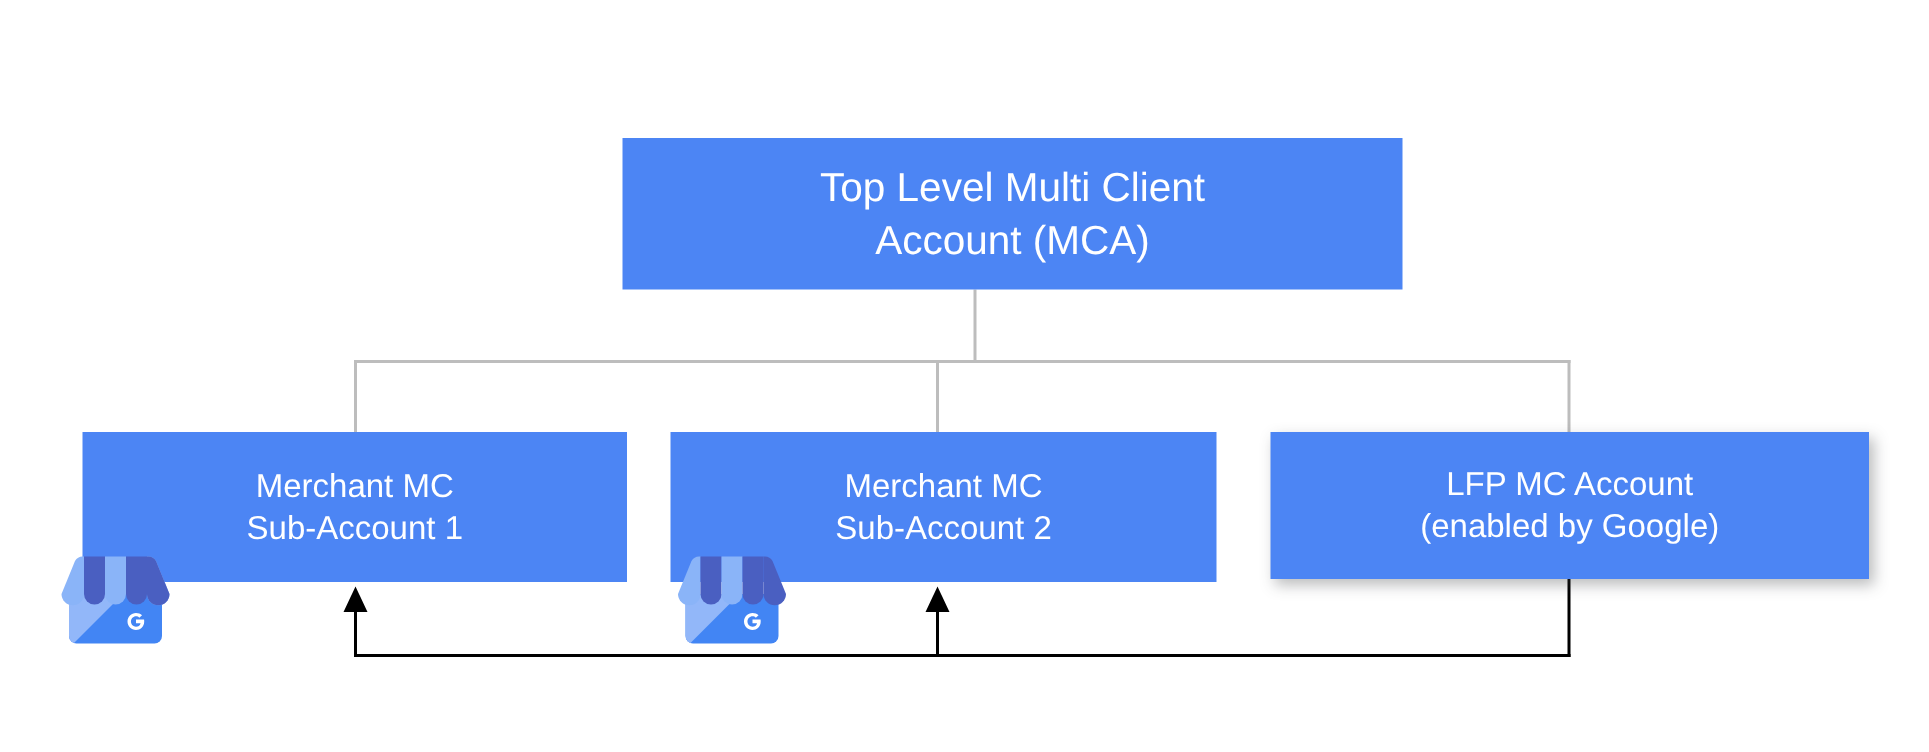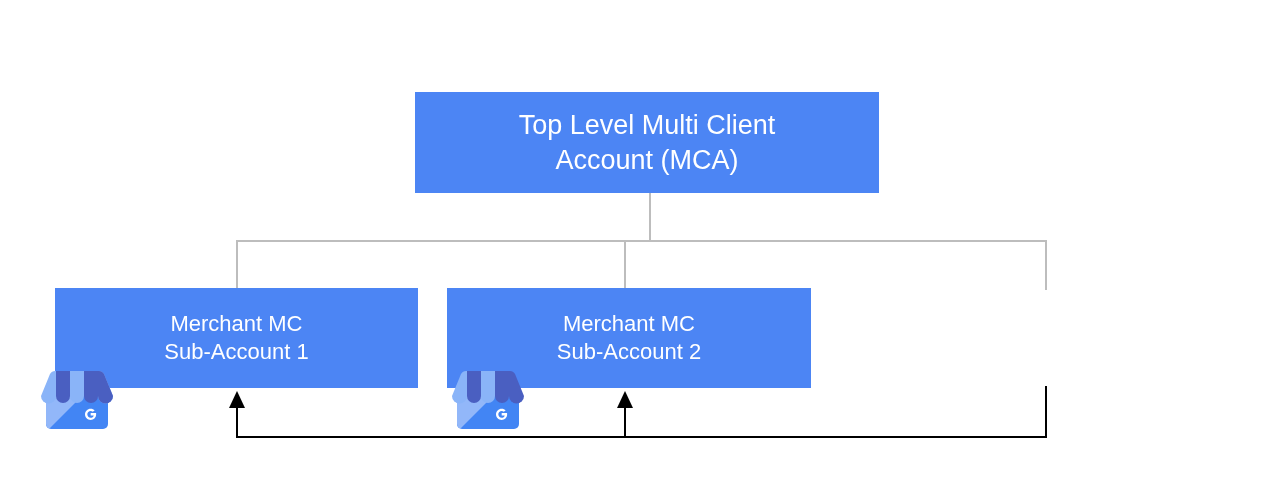--- a/index.html
+++ b/index.html
@@ -33,21 +33,21 @@
   }
   .node .label {
     white-space: pre-line;
     display: block;
     padding: 0 10px;
   }
 
   #node-mca {
     left: 415px;
     top: 92px;
-    width: 464px;
+    width: 520px;
     height: 101px;
     font-size: 27px;
   }
   #node-sub1 {
     left: 55px;
     top: 288px;
     width: 363px;
     height: 100px;
     font-size: 22px;
   }
@@ -144,20 +144,24 @@
   <div class="node" id="node-sub1">
     <span class="label">Merchant MC
 Sub-Account 1</span>
   </div>
 
   <div class="node" id="node-sub2">
     <span class="label">Merchant MC
 Sub-Account 2</span>
   </div>
 
+  <div class="node" id="node-lfp">
+    <span class="label">LFP MC Account
+(enabled by Google)</span>
+  </div>
 
   <svg class="gmb-icon" id="gmb-icon-1" viewBox="0 0 78 70">
     <defs>
       <clipPath id="gmbBodyClip1">
         <path d="M8 30 h62 v28 a5 5 0 0 1 -5 5 h-52 a5 5 0 0 1 -5 -5 z"></path>
       </clipPath>
       <linearGradient id="gmbShade1" x1="0" y1="0" x2="1" y2="1">
         <stop offset="0%" stop-color="#9FC0FA"></stop>
         <stop offset="55%" stop-color="#9FC0FA"></stop>
         <stop offset="55%" stop-color="#4285F4"></stop>

